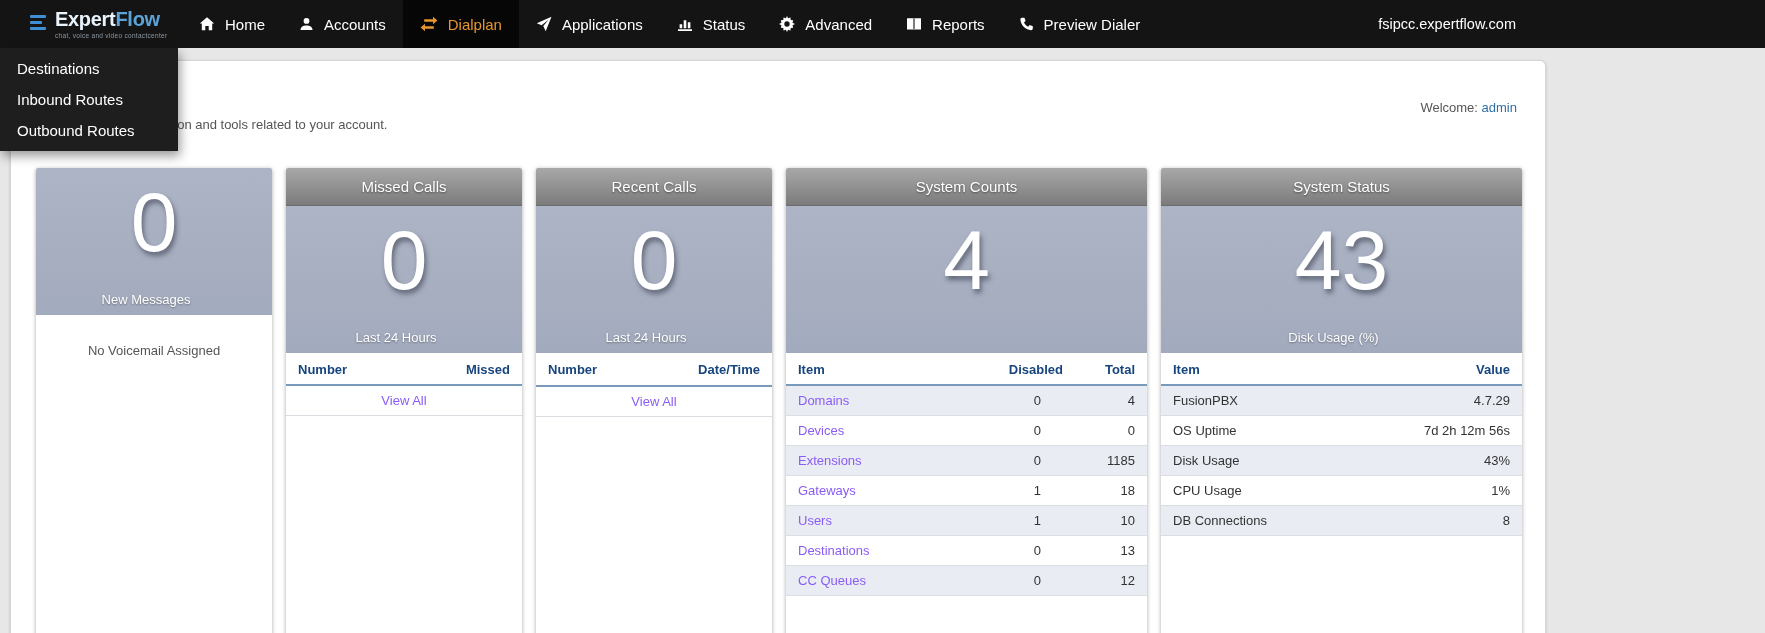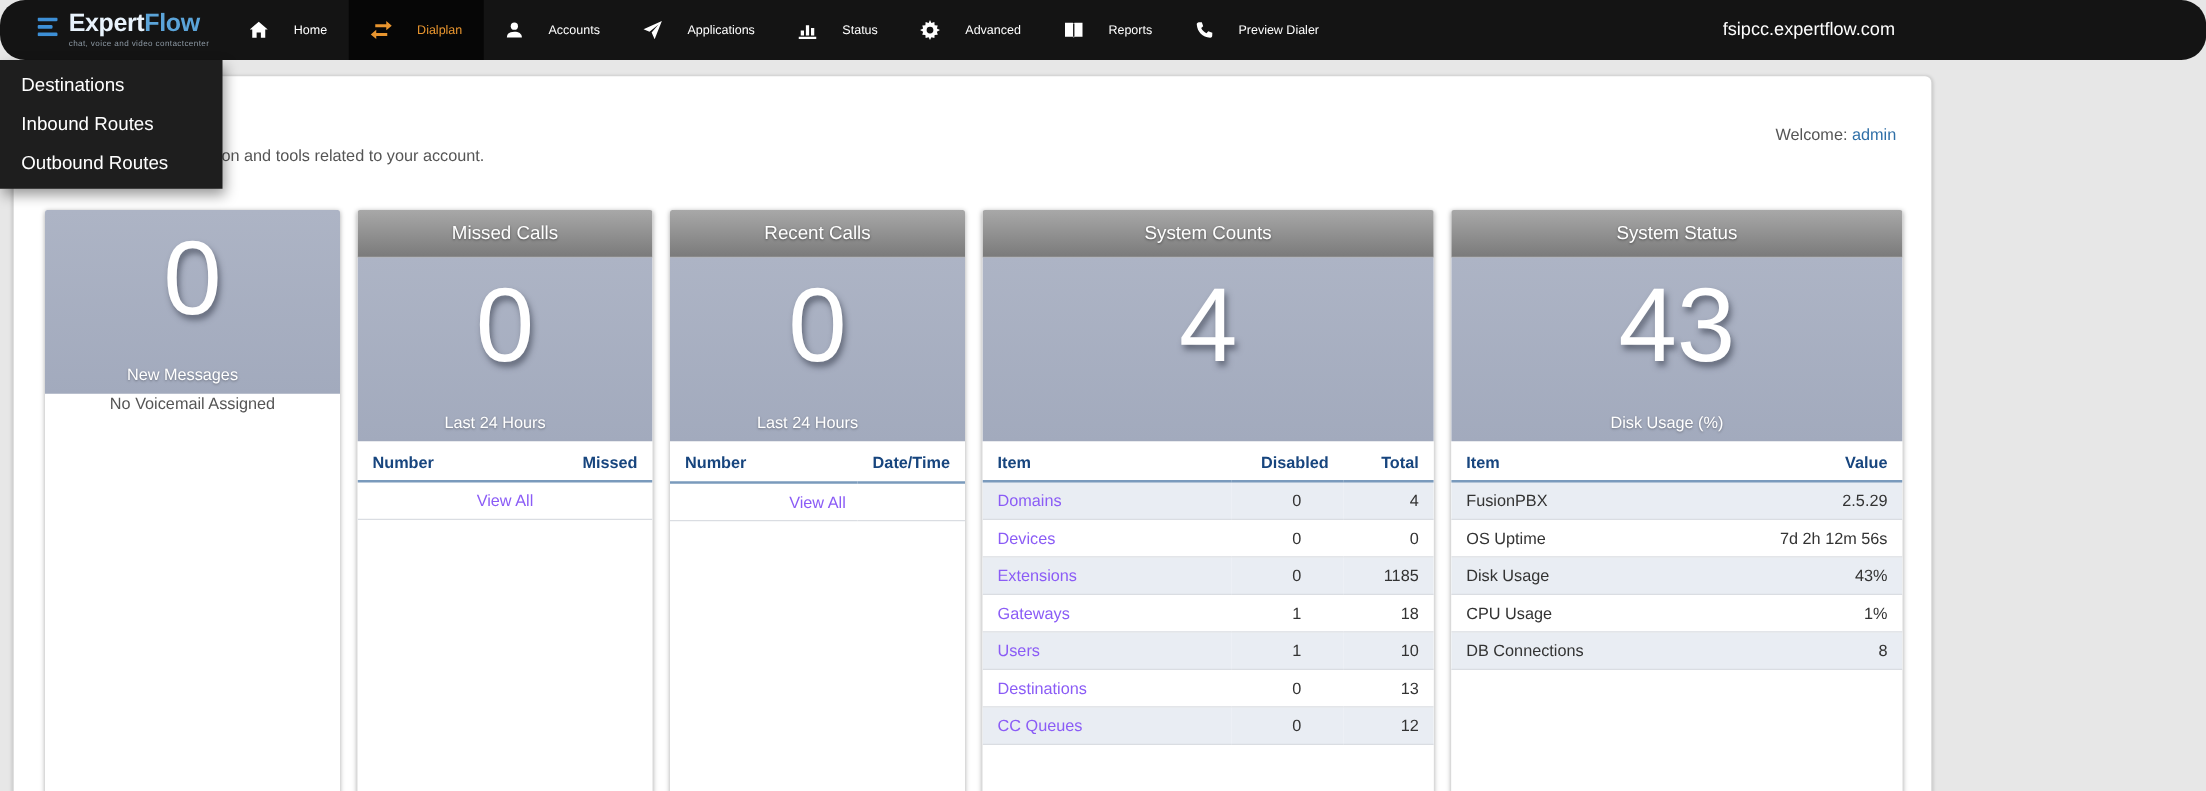--- a/index.html
+++ b/index.html
@@ -3,30 +3,30 @@
 <meta charset="utf-8">
 <style>
   * { box-sizing: border-box; }
   html,body { margin:0; padding:0; }
   body {
     width:1765px; height:633px; overflow:hidden; position:relative;
     background:#e7e7e7; font-family:"Liberation Sans", sans-serif;
   }
 
   
-  .navbar { position:absolute; top:0; left:0; right:0; height:48px; background:#141414; z-index:10;border-radius:20px; }
+  .navbar { position:absolute; top:0; left:0; right:0; height:48px; background:#141414; z-index:10; }
   .nav-inner { width:1536px; margin-left:10px; height:100%; display:flex; align-items:center; }
   .logo { margin-left:20px; width:152px; display:flex; align-items:center; gap:7px; cursor:pointer; flex-shrink:0; }
   .logo-text { font-size:20px; font-weight:bold; line-height:1; letter-spacing:-0.3px; }
   .logo-expert { color:#e9f3fc; }
   .logo-flow { color:#5ba4d9; }
   .logo-sub { font-size:6.5px; color:#8d99a4; margin-top:2px; letter-spacing:0.3px; }
   .nav-items { display:flex; height:100%; align-items:stretch; }
-  .nav-item { display:flex; align-items:center; gap:20px; padding:0 17px; color:#ffffff;
-              font-size:10px; text-decoration:none; cursor:pointer; position:relative; white-space:nowrap; }
+  .nav-item { display:flex; align-items:center; gap:10px; padding:0 17px; color:#ffffff;
+              font-size:15px; text-decoration:none; cursor:pointer; position:relative; white-space:nowrap; }
   .nav-item.active { background:#060606; color:#e8952f; }
   .nav-icon { display:flex; align-items:center; }
   .nav-domain { margin-left:auto; margin-right:30px; color:#ffffff; font-size:14.5px; }
 
   
   .dropdown { position:absolute; top:48px; left:0; width:178px; background:#1e1e1e;
               padding:5px 0; box-shadow:2px 5px 10px rgba(0,0,0,.4); z-index:30; }
   .dropdown-item { display:block; padding:7px 17px; font-size:15px; color:#ffffff;
                    text-decoration:none; cursor:pointer; white-space:nowrap; }
   .dropdown-item.highlight { color:#e8952f; }
@@ -48,21 +48,21 @@
   .card-sm { width:236px; } .card-lg { width:361px; }
   .card-header { flex:0 0 37px; line-height:37px; text-align:center; color:#ffffff; font-size:15px;
                  background:linear-gradient(#a8a8a8,#7b7b7b); text-shadow:0 1px 2px rgba(0,0,0,.45);
                  border-bottom:1px solid #6d6d6d; }
   .card-stat { flex:0 0 147px; background:linear-gradient(#adb4c5,#a2aabd); position:relative; text-align:center; }
   .big-number { font-size:84px; line-height:1; color:#ffffff; padding-top:12px;
                 text-shadow:2px 4px 5px rgba(40,45,60,.55); }
   .stat-label { position:absolute; left:0; right:16px; bottom:8px; color:#ffffff; font-size:13px;
                 text-shadow:0 1px 2px rgba(0,0,0,.35); }
   .card-body { flex:1; background:#ffffff; }
-  .empty-msg { text-align:center; color:#555555; font-size:13px; }
+  .empty-msg { text-align:center; color:#555555; font-size:13px; padding-top:28px; }
 
   
   table { width:100%; border-collapse:collapse; font-size:13px; }
   th { color:#17457e; font-weight:bold; padding:9px 12px 7px; border-bottom:2px solid #7a9abc; vertical-align:middle; }
   th.al { text-align:left; } th.ar { text-align:right; }
   th.narrow { width:54px; line-height:1.2; }
   td { padding:7px 12px; color:#333333; border-bottom:1px solid #dadde2; }
   td.ar { text-align:right; }
   td.dis { text-align:right; padding-right:34px; }
   tr.shade td { background:#e9edf3; }
@@ -94,39 +94,39 @@
     <nav class="nav-items">
       <a class="nav-item">
         <span class="nav-icon">
           <svg width="16" height="16" viewBox="0 0 16 16">
               <path fill="#fff" d="M8 1.3 15.2 7.5 13.2 7.5 13.2 14.2 9.7 14.2 9.7 9.9 6.3 9.9 6.3 14.2 2.8 14.2 2.8 7.5 0.8 7.5z"></path>
             </svg>
         </span>
         <span>Home</span>
       </a>
 
-      <a class="nav-item active">
-        <span class="nav-icon">
-          <svg width="18" height="16" viewBox="0 0 18 16">
-              <path fill="#e8952f" d="M13 0.8l4.4 3.7-4.4 3.7V5.7H4.2v-2.4H13zM5 7.8L0.6 11.5 5 15.2v-2.5h8.8v-2.4H5z"></path>
-            </svg>
-        </span>
-        <span>Dialplan</span>
-
-        </a>
-
       <a class="nav-item">
         <span class="nav-icon">
           <svg width="15" height="16" viewBox="0 0 16 16">
               <circle cx="8" cy="4.7" r="3.1" fill="#fff"></circle>
               <path fill="#fff" d="M1.6 14.3c0-3.3 2.9-4.8 6.4-4.8s6.4 1.5 6.4 4.8z"></path>
             </svg>
         </span>
         <span>Accounts</span>
       </a>
+
+      <a class="nav-item active">
+        <span class="nav-icon">
+          <svg width="18" height="16" viewBox="0 0 18 16">
+              <path fill="#e8952f" d="M13 0.8l4.4 3.7-4.4 3.7V5.7H4.2v-2.4H13zM5 7.8L0.6 11.5 5 15.2v-2.5h8.8v-2.4H5z"></path>
+            </svg>
+        </span>
+        <span>Dialplan</span>
+
+        </a>
         <div class="dropdown">
           <a class="nav-item active">
           </a>
           <a class="dropdown-item">Destinations</a>
           <a class="dropdown-item">Inbound Routes</a>
           <a class="dropdown-item">Outbound Routes</a>
         </div>
 
       <a class="nav-item">
         <span class="nav-icon">
@@ -316,21 +316,21 @@
         <table>
           <thead>
               <tr>
             <th class="al">Item</th>
             <th class="ar">Value</th>
           </tr>
             </thead>
           <tbody>
             <tr class="shade">
               <td>FusionPBX</td>
-              <td class="ar">2.5.29</td>
+              <td class="ar">4.7.29</td>
             </tr>
             <tr>
               <td>OS Uptime</td>
               <td class="ar">7d 2h 12m 56s</td>
             </tr>
             <tr class="shade">
               <td>Disk Usage</td>
               <td class="ar">43%</td>
             </tr>
             <tr>

